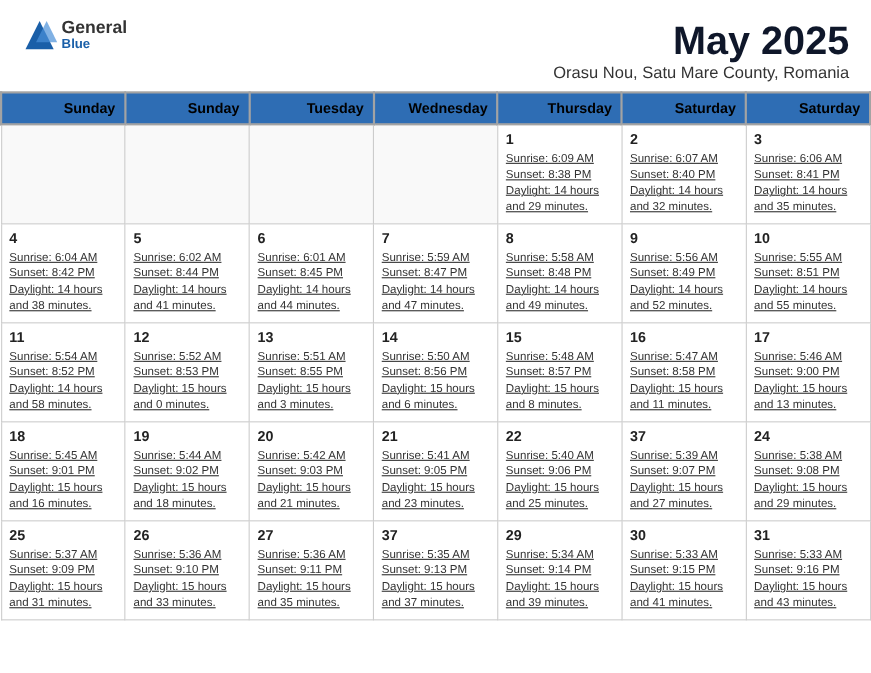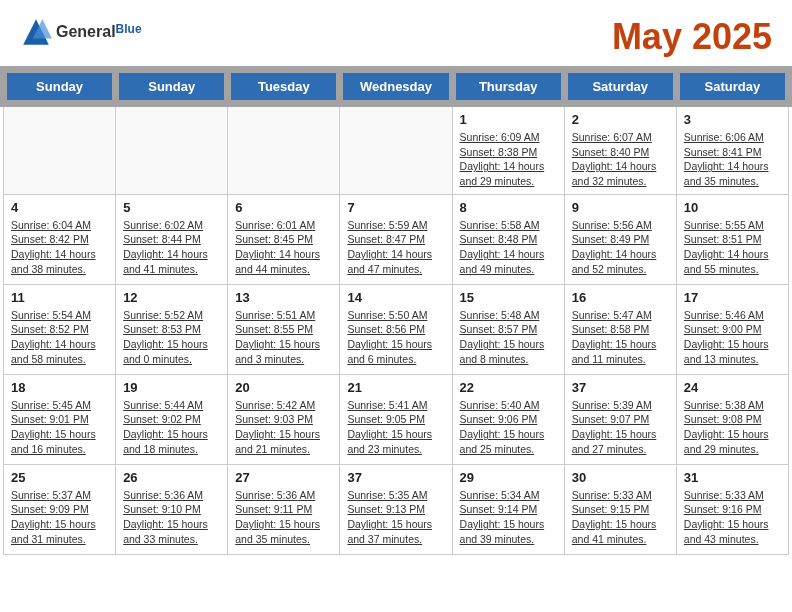--- a/index.html
+++ b/index.html
@@ -14,21 +14,21 @@
       align-items: flex-start;
       justify-content: space-between;
       padding: 16px 20px 8px 20px;
     }
     .logo {
       display: flex;
       align-items: center;
     }
     .logo-text {
       display: flex;
-      flex-direction: row;
+      flex-direction: column;
       line-height: 1.1;
     }
     .logo-general {
       font-size: 16px;
       font-weight: bold;
       color: #333;
     }
     .logo-blue {
       font-size: 12px;
       font-weight: bold;
@@ -38,39 +38,39 @@
       width: 32px;
       height: 32px;
       margin-right: 4px;
     }
     .title-section {
       text-align: right;
     }
     .month-title {
       font-size: 36px;
       font-weight: bold;
-      color: #c2410c;
+      color: #0f172a;
     }
     .location {
       font-size: 15px;
       color: #333;
     }
     .calendar {
       width: 100%;
       border-collapse: collapse;
       margin: 0;
       padding: 0 10px 10px 10px;
     }
     .calendar th {
       background-color: #2e6db4;
-      color: #ffffff;
-      text-align: center;
+      color: #000000;
+      text-align: right;
       padding: 6px 8px;
       font-size: 13px;
-      border: 7px solid #a3a3a3;
+      border: 2px solid #a3a3a3;
     }
     .calendar td {
       vertical-align: top;
       padding: 5px 7px;
       border: 1px solid #ccc;
       font-size: 11px;
       color: #333;
       width: calc(100% / 7);
       min-height: 80px;
       background: #fff;
@@ -103,20 +103,21 @@
       <polygon points="20,4 36,36 4,36" fill="#1a5fa8"></polygon>
       <polygon points="28,4 40,28 16,28" fill="#4a90d9" opacity="0.7"></polygon>
     </svg>
     <div class="logo-text">
       <span class="logo-general">General</span>
       <span class="logo-blue">Blue</span>
     </div>
   </div>
   <div class="title-section">
     <div class="month-title">May 2025</div>
+    <div class="location">Orasu Nou, Satu Mare County, Romania</div>
   </div>
 </div>
 
 <table class="calendar">
   <thead>
     <tr>
     <th>Sunday</th>
         <th>Sunday</th>
         <th>Tuesday</th>
         <th>Wednesday</th>

